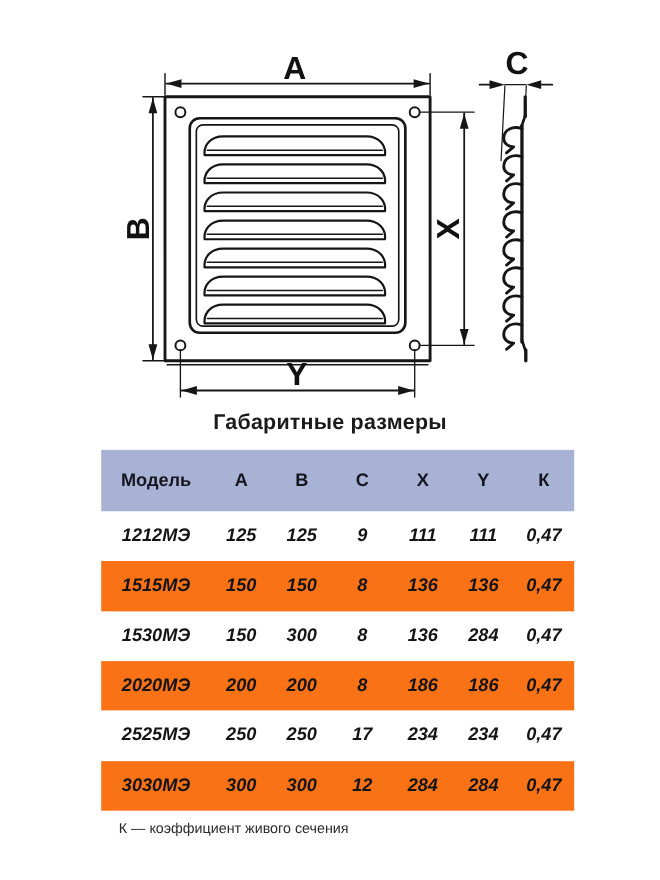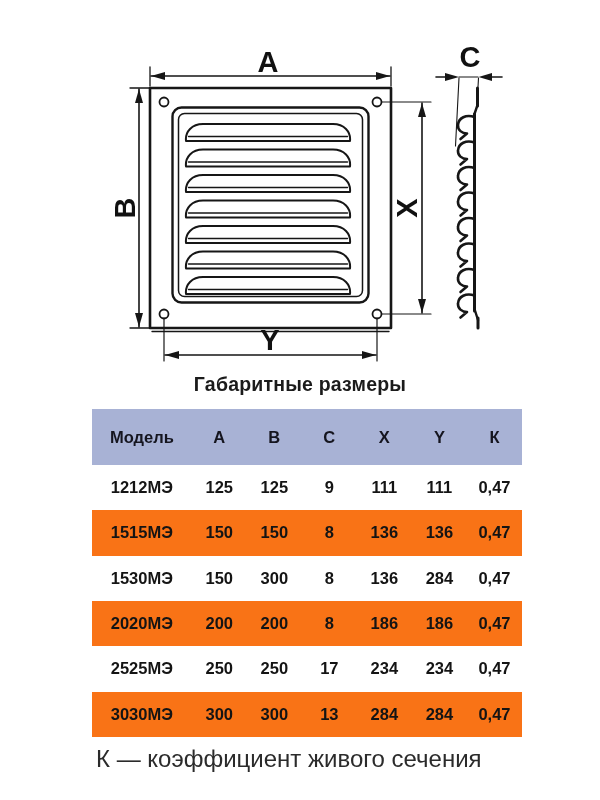--- a/index.html
+++ b/index.html
@@ -22,27 +22,27 @@
     display:grid;
     grid-template-columns:23.2% 12.8% 12.8% 12.8% 12.8% 12.8% 1fr;
     align-items:center;
   }
   .t-head{
     height:56px;background:#a8b2d5;color:#15151f;
     font-size:16.5px;font-weight:600;
   }
   .t-body-row{
     height:45.33px;background:#ffffff;color:#141414;
-    font-size:16.5px;font-weight:700;
+    font-size:16.5px;font-weight:700;font-style:italic;
   }
   .t-body-row.stripe{background:#f97316;}
   .t-cell{text-align:center;}
   .footnote{
-    position:absolute;left:96px;top:745px;
-    font-size:24px;font-weight:400;color:#2b2b2b;
+    position:absolute;left:108px;top:745px;
+    font-size:13px;font-weight:400;color:#2b2b2b;
   }
 </style>
 </head>
 <body>
 
 <div class="stage">
 
   <svg width="600" height="405" viewBox="0 0 600 405" style="position:absolute;left:0;top:0;" fill="none" stroke-linecap="round" stroke-linejoin="round">
 
     <g stroke="#161616">
@@ -201,21 +201,21 @@
       <div class="t-cell">17</div>
       <div class="t-cell">234</div>
       <div class="t-cell">234</div>
       <div class="t-cell">0,47</div>
     </div>
 
     <div class="t-row t-body-row stripe">
       <div class="t-cell">3030МЭ</div>
       <div class="t-cell">300</div>
       <div class="t-cell">300</div>
-      <div class="t-cell">13</div>
+      <div class="t-cell">12</div>
       <div class="t-cell">284</div>
       <div class="t-cell">284</div>
       <div class="t-cell">0,47</div>
     </div>
   </div>
 
   <div class="footnote">К — коэффициент живого сечения</div>
 
 </div>
 

